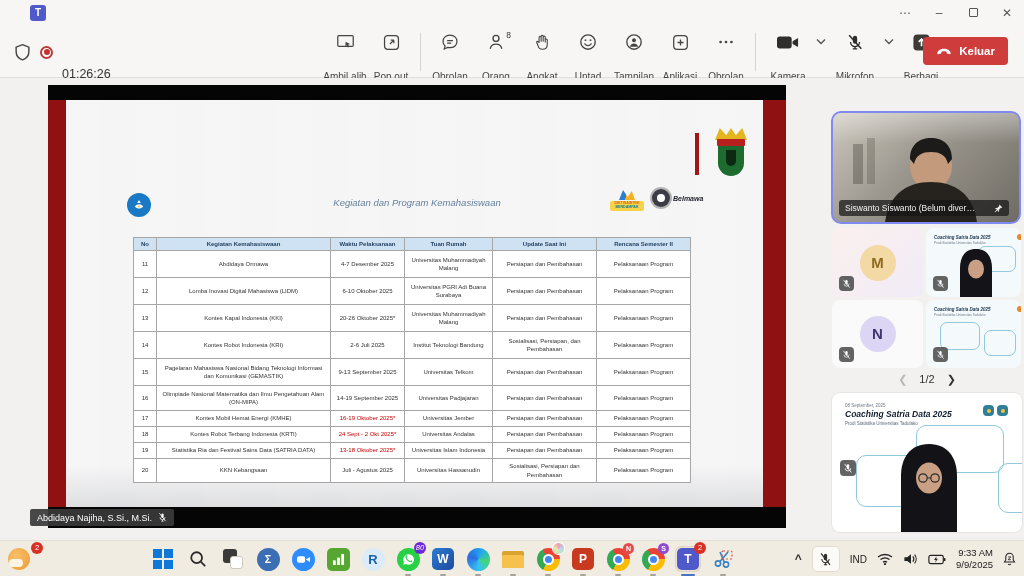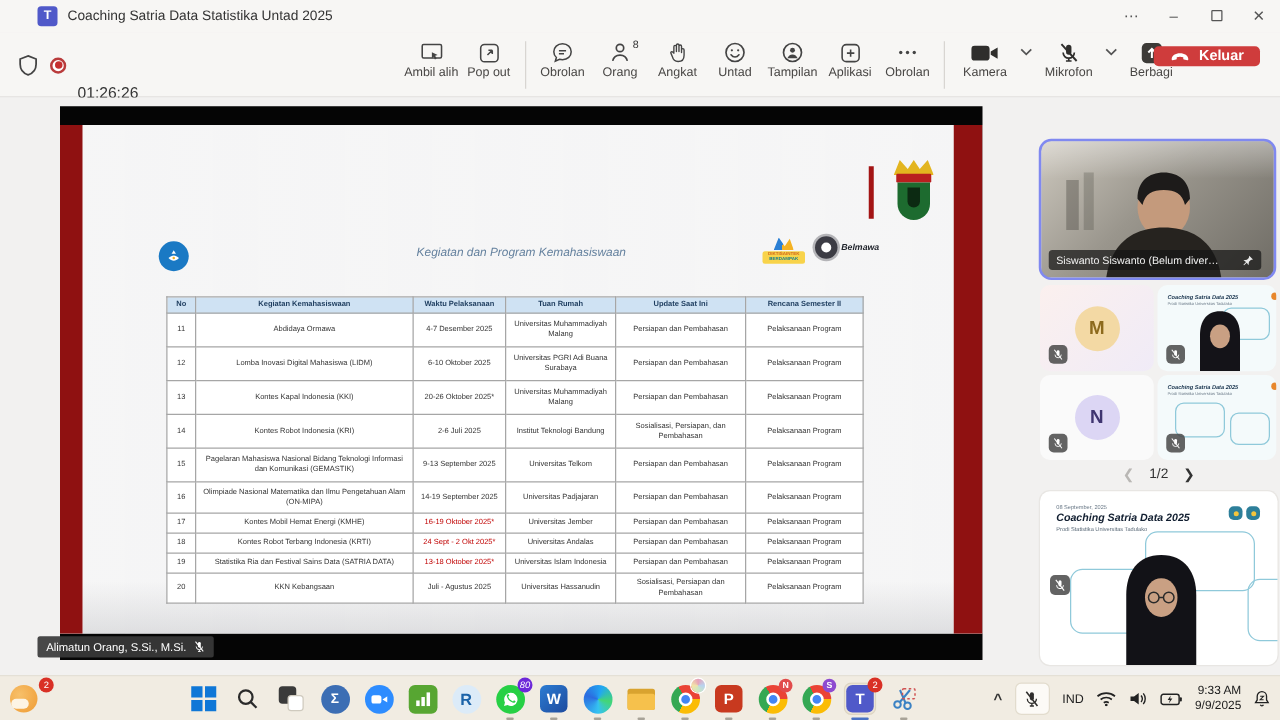--- a/index.html
+++ b/index.html
@@ -16,25 +16,25 @@
 
   
   .toolbar { position:absolute; left:0; top:26px; width:1024px; height:52px; background:#f7f6f4; border-bottom:1px solid #e2e0dd; }
   .status { position:absolute; left:14px; top:0; height:52px; display:flex; align-items:center; gap:9px; }
   .timer { font-size:12.5px; color:#333;margin-top:43px; }
   .recdot { width:13px; height:13px; border-radius:50%; border:2px solid #b93b3b; background:#fff; position:relative; }
   .recdot::after { content:""; position:absolute; left:1.5px; top:1.5px; width:6px; height:6px; border-radius:50%; background:#c53030; }
   .tbtns { position:absolute; left:322px; top:5px; display:flex; align-items:flex-start; }
   .tbtn { width:46px; display:flex; flex-direction:column; align-items:center; cursor:pointer; }
   .tbtn .ic { height:22px; display:flex; align-items:center; justify-content:center; position:relative; }
-  .tbtn .lb { font-size:10px; color:#484644; margin-top:0; white-space:nowrap;text-align:right; }
+  .tbtn .lb { font-size:10px; color:#484644; margin-top:18px; white-space:nowrap;text-align:right; }
   .tdiv { width:1px; height:38px; background:#d8d5d1; margin:2px 6px 0 6px; }
   .chev { width:14px; padding-top:7px; display:flex; justify-content:center; }
   .supbadge { position:absolute; right:-6px; top:-1px; font-size:8.5px; color:#333; }
-  .keluar-btn { position:absolute; right:16px; top:11px; height:16px; background:#cf3c3c; border-radius:4px; color:#fff; font-size:11.5px; font-weight:bold; display:flex; align-items:center; gap:7px; padding:0 13px; cursor:pointer; }
+  .keluar-btn { position:absolute; right:16px; top:11px; height:28px; background:#cf3c3c; border-radius:4px; color:#fff; font-size:11.5px; font-weight:bold; display:flex; align-items:center; gap:7px; padding:0 13px; cursor:pointer; }
 
   
   .stage { position:absolute; left:0; top:78px; width:1024px; height:462px; background:#f2f1f0; }
 
   .share { position:absolute; left:48px; top:7px; width:738px; height:443px; background:#050505; }
   .slide { position:absolute; left:0; top:15px; width:738px; height:407px; background:#fcfcfc; overflow:hidden; }
   .stripeL { position:absolute; left:0; top:0; width:18px; height:100%; background:#8f1111; }
   .stripeR { position:absolute; right:0; top:0; width:23px; height:100%; background:#8f1111; }
   .city { position:absolute; left:18px; right:23px; top:0; bottom:0;
           background:repeating-linear-gradient(90deg, rgba(130,130,136,.05) 0 34px, rgba(185,185,192,.10) 34px 70px); }
@@ -143,21 +143,20 @@
 
   svg { display:block; }
 </style>
 </head>
 <body>
 
 <div id="screen">
 
   <div class="titlebar">
     <div class="teams-logo">T</div>
-    <div class="win-title">Coaching Satria Data Statistika Untad 2025</div>
     <div class="win-controls">
       <div class="wc">⋯</div>
       <div class="wc">–</div>
       <div class="wc"><span class="boxicon"></span></div>
       <div class="wc">✕</div>
     </div>
   </div>
 
   <div class="toolbar">
     <div class="status">
@@ -450,21 +449,21 @@
               <td>Sosialisasi, Persiapan dan Pembahasan</td>
               <td>Pelaksanaan Program</td>
             </tr>
           </tbody>
             </table>
         </div>
       </div>
     </div>
 
     <div class="name-tag">
-      <span>Alimatun Orang, S.Si., M.Si.</span>
+      <span>Abdidaya Najiha, S.Si., M.Si.</span>
       <span>
         <svg width="9" height="11" viewBox="0 0 16 18">
             <rect x="6" y="2" width="4" height="8" rx="2" fill="#fff"></rect>
             <path d="M3.5 8.5a4.5 4.5 0 0 0 9 0" fill="none" stroke="#fff" stroke-width="1.3"></path>
             <path d="M8 13v2.5M6 15.5h4" stroke="#fff" stroke-width="1.3"></path>
             <path d="M2.5 1.5l11 14" stroke="#fff" stroke-width="1.5"></path>
           </svg>
       </span>
     </div>
 

